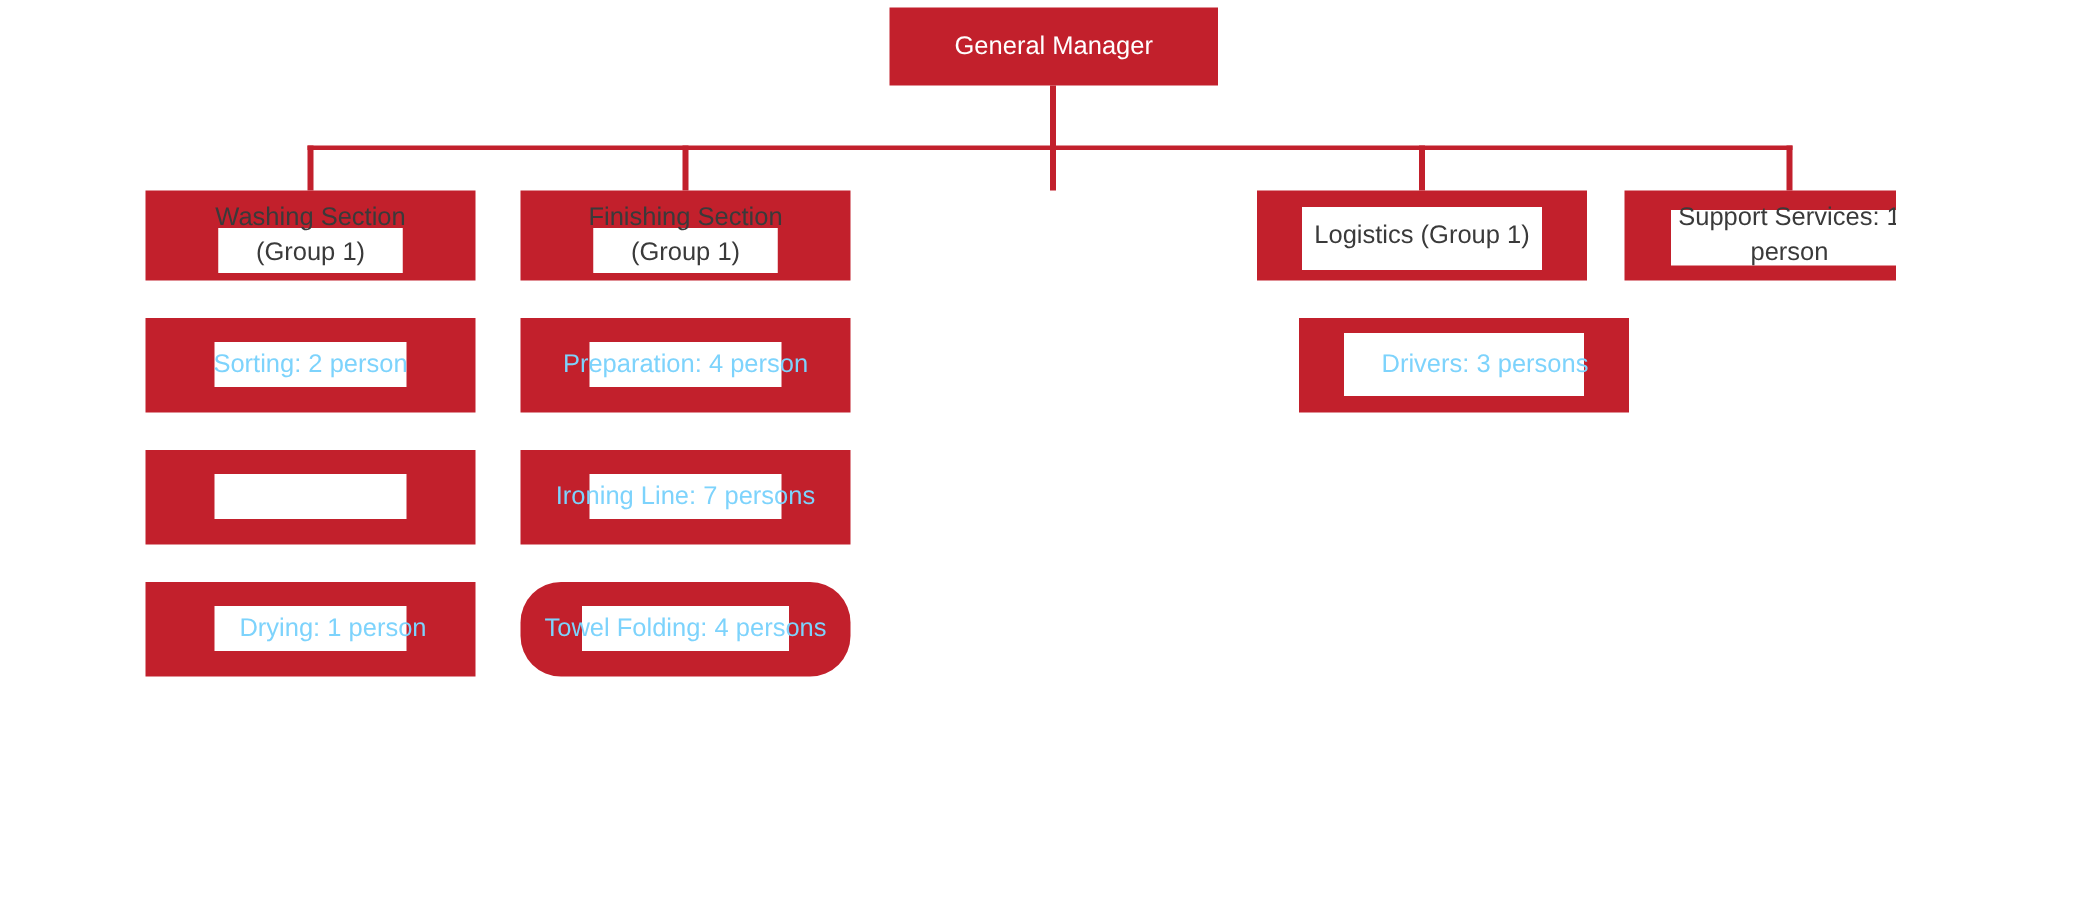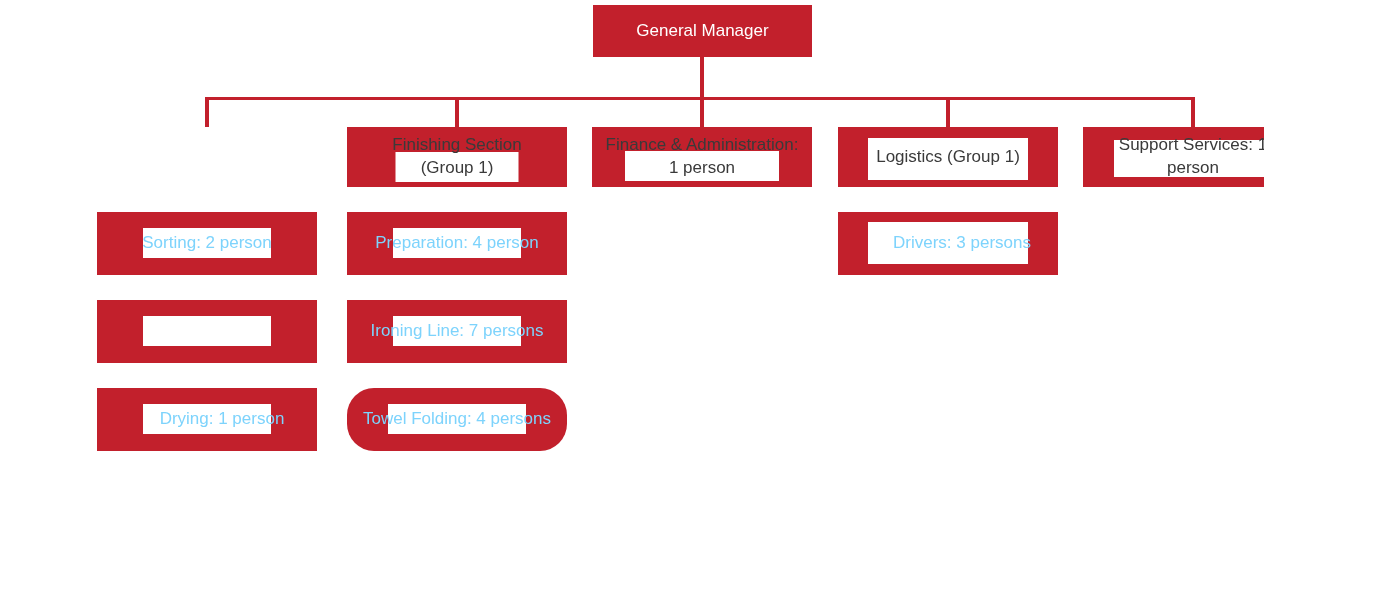--- a/index.html
+++ b/index.html
@@ -76,30 +76,30 @@
   <div class="line" style="left:205px; top:97px; width:990px; height:3px;"></div>
   <div class="line" style="left:205px; top:97px; width:4px; height:30px;"></div>
   <div class="line" style="left:455px; top:97px; width:4px; height:30px;"></div>
   <div class="line" style="left:946px; top:97px; width:4px; height:30px;"></div>
   <div class="line" style="left:1191px; top:97px; width:4px; height:30px;"></div>
 
   <div class="node root-node">
     <div class="node-label">General Manager</div>
   </div>
 
+  <div class="node lvl2" style="left:97px;">
+    <div class="label-bg bg-group"></div>
+    <div class="node-label wrap-150">Washing Section (Group 1)</div>
+  </div>
 
   <div class="node lvl2" style="left:347px;">
     <div class="label-bg bg-group"></div>
     <div class="node-label wrap-150">Finishing Section (Group 1)</div>
   </div>
 
-  <div class="node lvl2" style="left:592px;">
-    <div class="label-bg bg-finance"></div>
-    <div class="node-label wrap-205">Finance &amp; Administration: 1 person</div>
-  </div>
 
   <div class="node lvl2" style="left:838px;">
     <div class="label-bg bg-logistics"></div>
     <div class="node-label" style="white-space:nowrap;">Logistics (Group 1)</div>
   </div>
 
   <div class="node lvl2" style="left:1083px;">
     <div class="label-bg bg-support"></div>
     <div class="node-label wrap-150">Support Services: 1 person</div>
   </div>
@@ -126,18 +126,18 @@
   <div class="node lvl3" style="left:347px; top:300px;">
     <div class="label-bg bg-small"></div>
     <div class="node-label">Ironing Line: 7 persons</div>
   </div>
 
   <div class="node lvl3" style="left:347px; top:388px;border-radius:27px;">
     <div class="label-bg bg-towel"></div>
     <div class="node-label">Towel Folding: 4 persons</div>
   </div>
 
-  <div class="node lvl3" style="left:838px; top:212px;padding-left:28px;">
+  <div class="node lvl3" style="left:866px; top:212px;padding-left:28px;">
     <div class="label-bg bg-drivers"></div>
     <div class="node-label">Drivers: 3 persons</div>
   </div>
 
 </div>
 
 </body></html>

